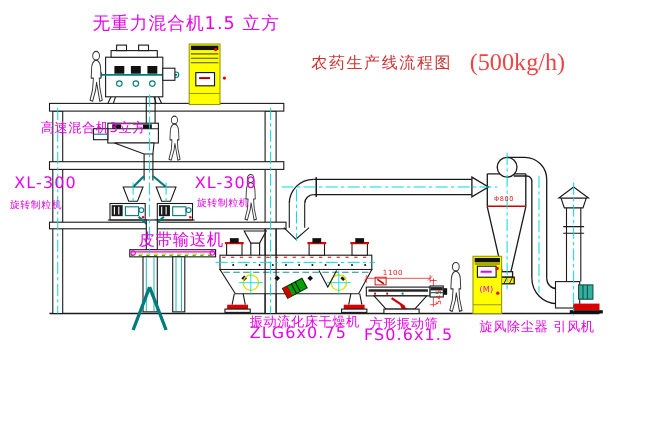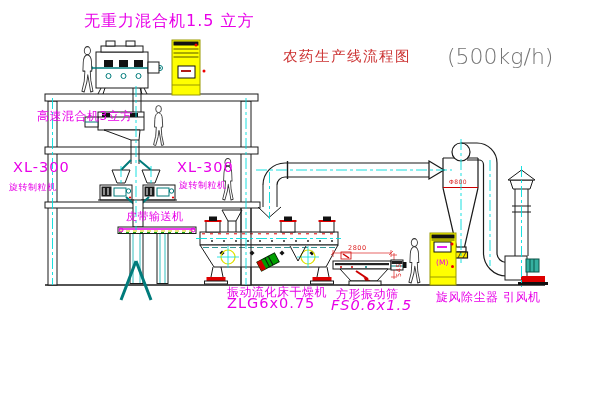--- a/index.html
+++ b/index.html
@@ -4,23 +4,23 @@
 <style>
   html,body{margin:0;padding:0;background:#fff;}
   #stage{position:relative;width:600px;height:403px;background:#ffffff;overflow:hidden;
          font-family:"DejaVu Sans",sans-serif;}
   #drawing{position:absolute;left:0;top:0;}
   .lbl{position:absolute;white-space:nowrap;line-height:1;color:#e800e8;
        font-family:"DejaVu Sans",sans-serif;}
   .lbl-cn{font-size:12px;letter-spacing:0.5px;}
   .lbl-model{font-size:14.5px;letter-spacing:1px;}
   .lbl-dim{color:#dd2222;font-size:6.5px;letter-spacing:0.5px;}
-  #title-wrap{position:absolute;left:283px;top:44px;display:flex;align-items:center;gap:33px;}
+  #title-wrap{position:absolute;left:283px;top:44px;display:flex;align-items:center;}
   #title-cn{color:#cc3333;font-size:14.5px;letter-spacing:1.5px;white-space:nowrap;}
-  #title-cap{color:#737373;font-size:22px;margin-left:3px;white-space:nowrap;font-weight:300;}
+  #title-cap{color:#ef4444;font-size:22px;margin-left:16px;white-space:nowrap;font-weight:300;font-family:Liberation Serif, serif;}
   #dim-545{transform:rotate(-90deg);transform-origin:0 0;}
 </style>
 </head>
 <body>
 
 <div id="stage">
 
 <svg id="drawing" width="600" height="403" viewBox="0 0 600 403">
 
   <g stroke="#1a1a1a" stroke-width="1" fill="none">
@@ -280,30 +280,30 @@
   <div class="lbl lbl-cn" style="left:84px;top:13px;font-size:16px;letter-spacing:1px;">无重力混合机1.5 立方</div>
 
   <div class="lbl lbl-cn" style="left:37px;top:110px;">高速混合机3立方</div>
 
   <div class="lbl lbl-model" style="left:13px;top:160px;">XL-300</div>
   <div class="lbl lbl-cn" style="left:9px;top:183px;font-size:9px;">旋转制粒机</div>
 
   <div class="lbl lbl-model" style="left:177px;top:160px;">XL-300</div>
   <div class="lbl lbl-cn" style="left:179px;top:181px;font-size:9px;">旋转制粒机</div>
 
-  <div class="lbl lbl-cn" style="left:126px;top:211px;font-size:11px;">皮带输送机</div>
+  <div class="lbl lbl-cn" style="left:126px;top:211px;font-size:15px;">皮带输送机</div>
 
   <div class="lbl lbl-cn" style="left:227px;top:286px;">振动流化床干燥机</div>
   <div class="lbl lbl-model" style="left:227px;top:296px;">ZLG6x0.75</div>
 
   <div class="lbl lbl-cn" style="left:336px;top:288px;">方形振动筛</div>
-  <div class="lbl lbl-model" style="left:331px;top:298px;font-style:italic;">FS0.6x1.5</div>
+  <div class="lbl lbl-model" style="left:331px;top:298px;">FS0.6x1.5</div>
 
   <div class="lbl lbl-cn" style="left:436px;top:291px;">旋风除尘器</div>
 
   <div class="lbl lbl-cn" style="left:503px;top:291px;text-align:right;">引风机</div>
 
-  <div class="lbl lbl-dim" style="left:348px;top:245px;">2800</div>
+  <div class="lbl lbl-dim" style="left:348px;top:245px;">1100</div>
   <div class="lbl lbl-dim" id="dim-545" style="left:396px;top:277px;">545</div>
   <div class="lbl lbl-dim" style="left:449px;top:179px;font-size:6px;">Φ800</div>
   <div class="lbl" style="left:436px;top:259px;font-size:7.5px;">(M)</div>
 
 </div>
 
 </body></html>

